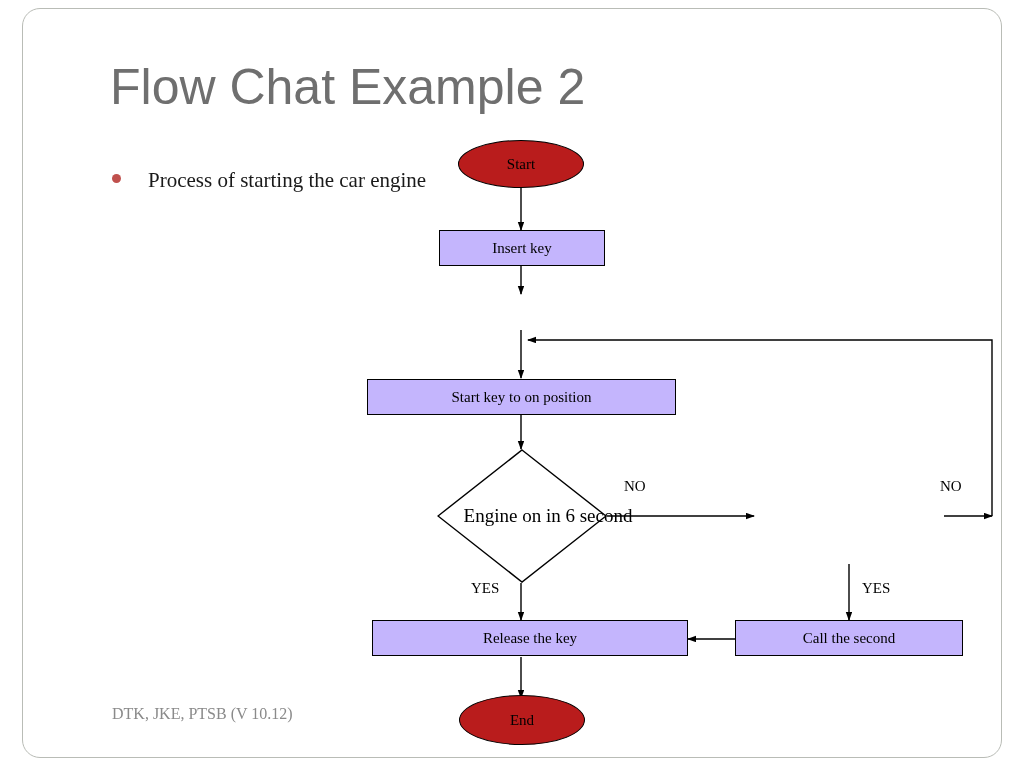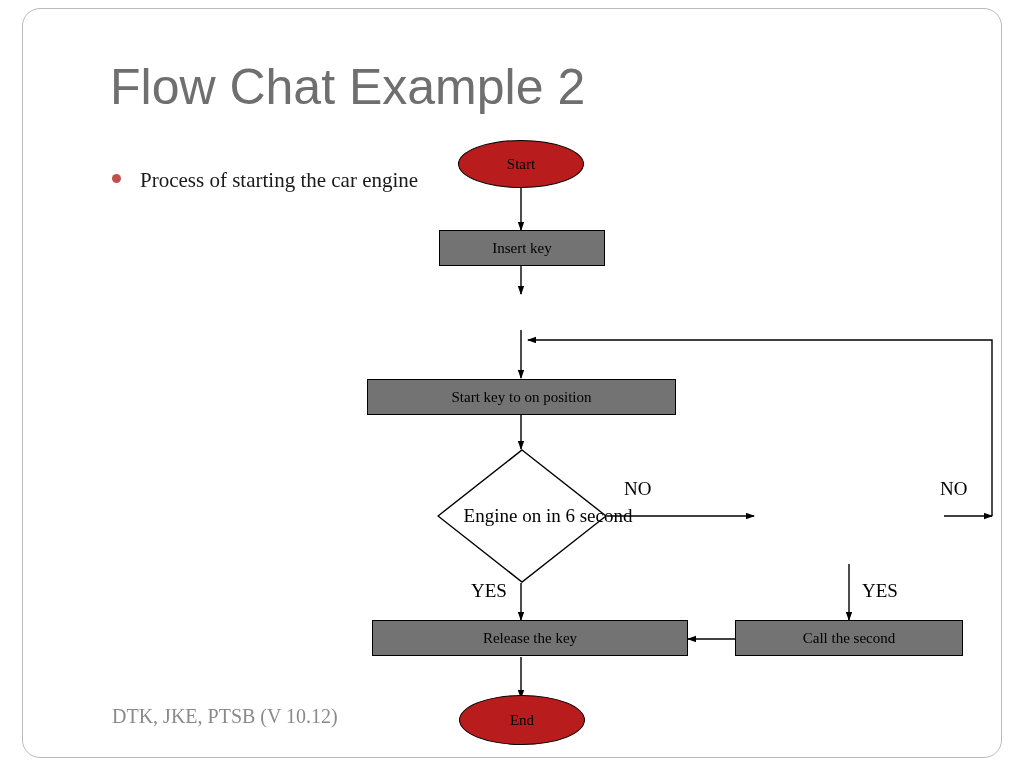--- a/index.html
+++ b/index.html
@@ -51,27 +51,28 @@
     margin-right: 19px;
     position: relative;
     top: -4px;
     flex: 0 0 auto;
   }
   #bullet-text {
     font-family: "Liberation Serif", serif;
     font-size: 21px;
     color: #1a1a1a;
     white-space: nowrap;
+    margin-left: 8px;
   }
   #footer {
     position: absolute;
     left: 112px;
     top: 705px;
     font-family: "Liberation Serif", serif;
-    font-size: 20px;
+    font-size: 16px;
     color: #8a8a8a;
     white-space: nowrap;
   }
 
   
   #flow {
     position: absolute;
     left: 0;
     top: 0;
     width: 1024px;
@@ -84,21 +85,21 @@
     align-items: center;
     justify-content: center;
     text-align: center;
     font-family: "Liberation Serif", serif;
     font-size: 15px;
     color: #000000;
     line-height: 1.2;
   }
   .rect {
     border: 1px solid #000000;
-    background: #737373;
+    background: #c4b5fd;
   }
   .ellipse {
     border: 1px solid #000000;
     background: #b91c1c;
     border-radius: 50%;
   }
   .diamond-wrap {
     position: absolute;
   }
   .diamond-shape {
@@ -117,21 +118,21 @@
     justify-content: center;
     text-align: center;
     font-family: "Liberation Serif", serif;
     font-size: 19px;
     color: #000000;
     line-height: 1.25;
   }
   .edge-label {
     position: absolute;
     font-family: "Liberation Serif", serif;
-    font-size: 19px;
+    font-size: 15px;
     color: #000000;
     white-space: nowrap;
   }
   svg#lines {
     position: absolute;
     left: 0;
     top: 0;
     width: 1024px;
     height: 768px;
     overflow: visible;

